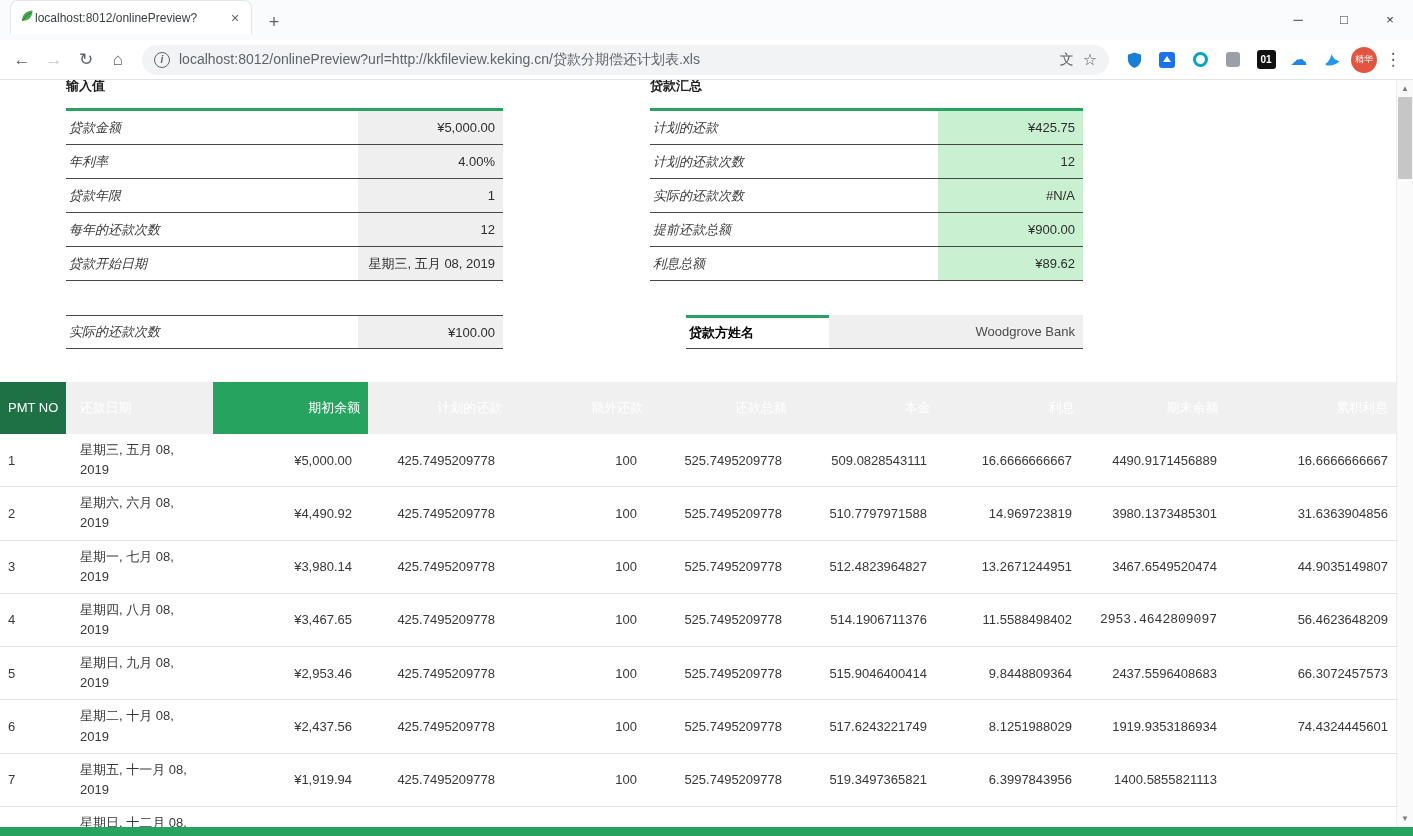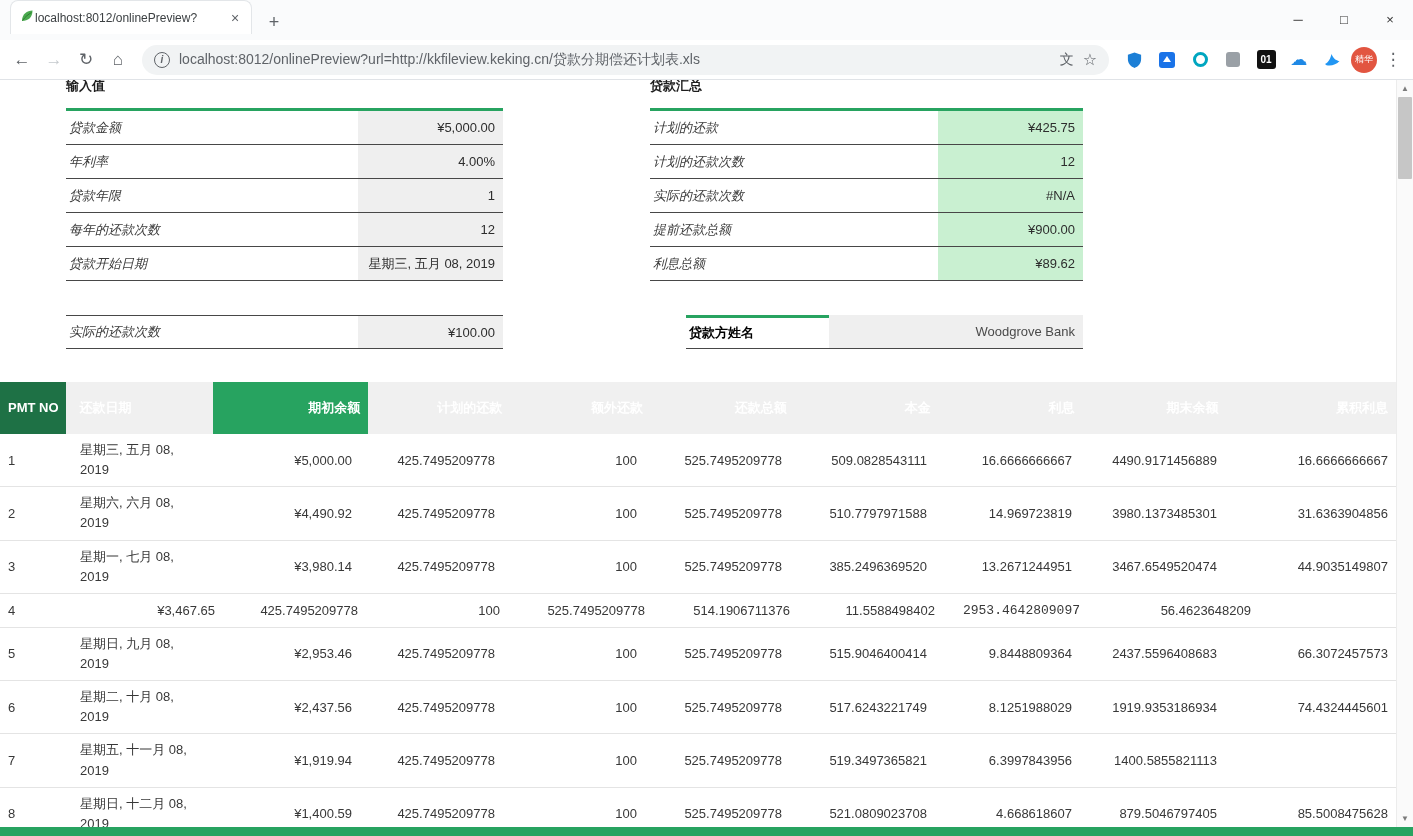--- a/index.html
+++ b/index.html
@@ -67,21 +67,21 @@
 
   .lender-row { display:flex; align-items:stretch; height:34px; border-bottom:1px solid #474747;margin-left:36px; }
   .lender-label { width:143px; display:flex; align-items:center; padding-left:3px; font-weight:bold;
                   border-top:3px solid #27a360; }
   .lender-value { flex:1; background:#efefef; display:flex; align-items:center;
                   justify-content:flex-end; padding-right:8px; color:#4a4a4a; }
 
   
   .schedule { position:absolute; left:0; top:302px; width:1396px; font-size:13px; }
   .sched-header { display:flex; align-items:stretch; height:52px; background:#f0f0f0; }
-  .hcell { display:flex; align-items:center; font-weight:bold; color:#fff; line-height:1.25;text-align:right; }
+  .hcell { display:flex; align-items:center; font-weight:normal; color:#fff; line-height:1.25;text-align:right; }
   .h-no { background:#1e7145; padding-left:8px; }
   .h-begin { background:#27a360; justify-content:flex-end; padding-right:8px; }
   .h-faint { justify-content:flex-end; padding-right:8px; }
   .h-left { justify-content:flex-start; padding-left:14px; }
   .trow { display:flex; align-items:stretch; border-bottom:1px solid #e4e4e4; background:#fff; }
   .tcell { display:flex; align-items:center; min-height:33px; color:#383838; padding-top:6px; padding-bottom:6px; }
   .c-no { padding-left:8px; }
   .c-date { padding-left:14px; line-height:1.55; }
   .c-num { justify-content:flex-end; padding-right:8px; text-align:right; }
 
@@ -267,27 +267,28 @@
             <div class="tcell c-num" style="width: 145px;">3980.1373485301</div>
             <div class="tcell c-num" style="width: 171px;">31.6363904856</div>
           </div>
           <div class="trow">
             <div class="tcell c-no" style="width: 66px;">3</div>
             <div class="tcell c-date" style="width: 137px;">星期一, 七月 08, 2019</div>
             <div class="tcell c-num" style="width: 157px;">¥3,980.14</div>
             <div class="tcell c-num" style="width: 143px;">425.7495209778</div>
             <div class="tcell c-num" style="width: 142px;">100</div>
             <div class="tcell c-num" style="width: 145px;">525.7495209778</div>
-            <div class="tcell c-num" style="width: 145px;">385.2496369520</div>
+            <div class="tcell c-num" style="width: 145px;">512.4823964827</div>
             <div class="tcell c-num" style="width: 145px;">13.2671244951</div>
             <div class="tcell c-num" style="width: 145px;">3467.6549520474</div>
             <div class="tcell c-num" style="width: 171px;">44.9035149807</div>
           </div>
           <div class="trow">
             <div class="tcell c-no" style="width: 66px;">4</div>
+            <div class="tcell c-date" style="width: 137px;">星期四, 八月 08, 2019</div>
             <div class="tcell c-num" style="width: 157px;">¥3,467.65</div>
             <div class="tcell c-num" style="width: 143px;">425.7495209778</div>
             <div class="tcell c-num" style="width: 142px;">100</div>
             <div class="tcell c-num" style="width: 145px;">525.7495209778</div>
             <div class="tcell c-num" style="width: 145px;">514.1906711376</div>
             <div class="tcell c-num" style="width: 145px;">11.5588498402</div>
             <div class="tcell c-num" style="width: 145px; font-family: Liberation Mono, monospace;">2953.4642809097</div>
             <div class="tcell c-num" style="width: 171px;">56.4623648209</div>
           </div>
           <div class="trow">

